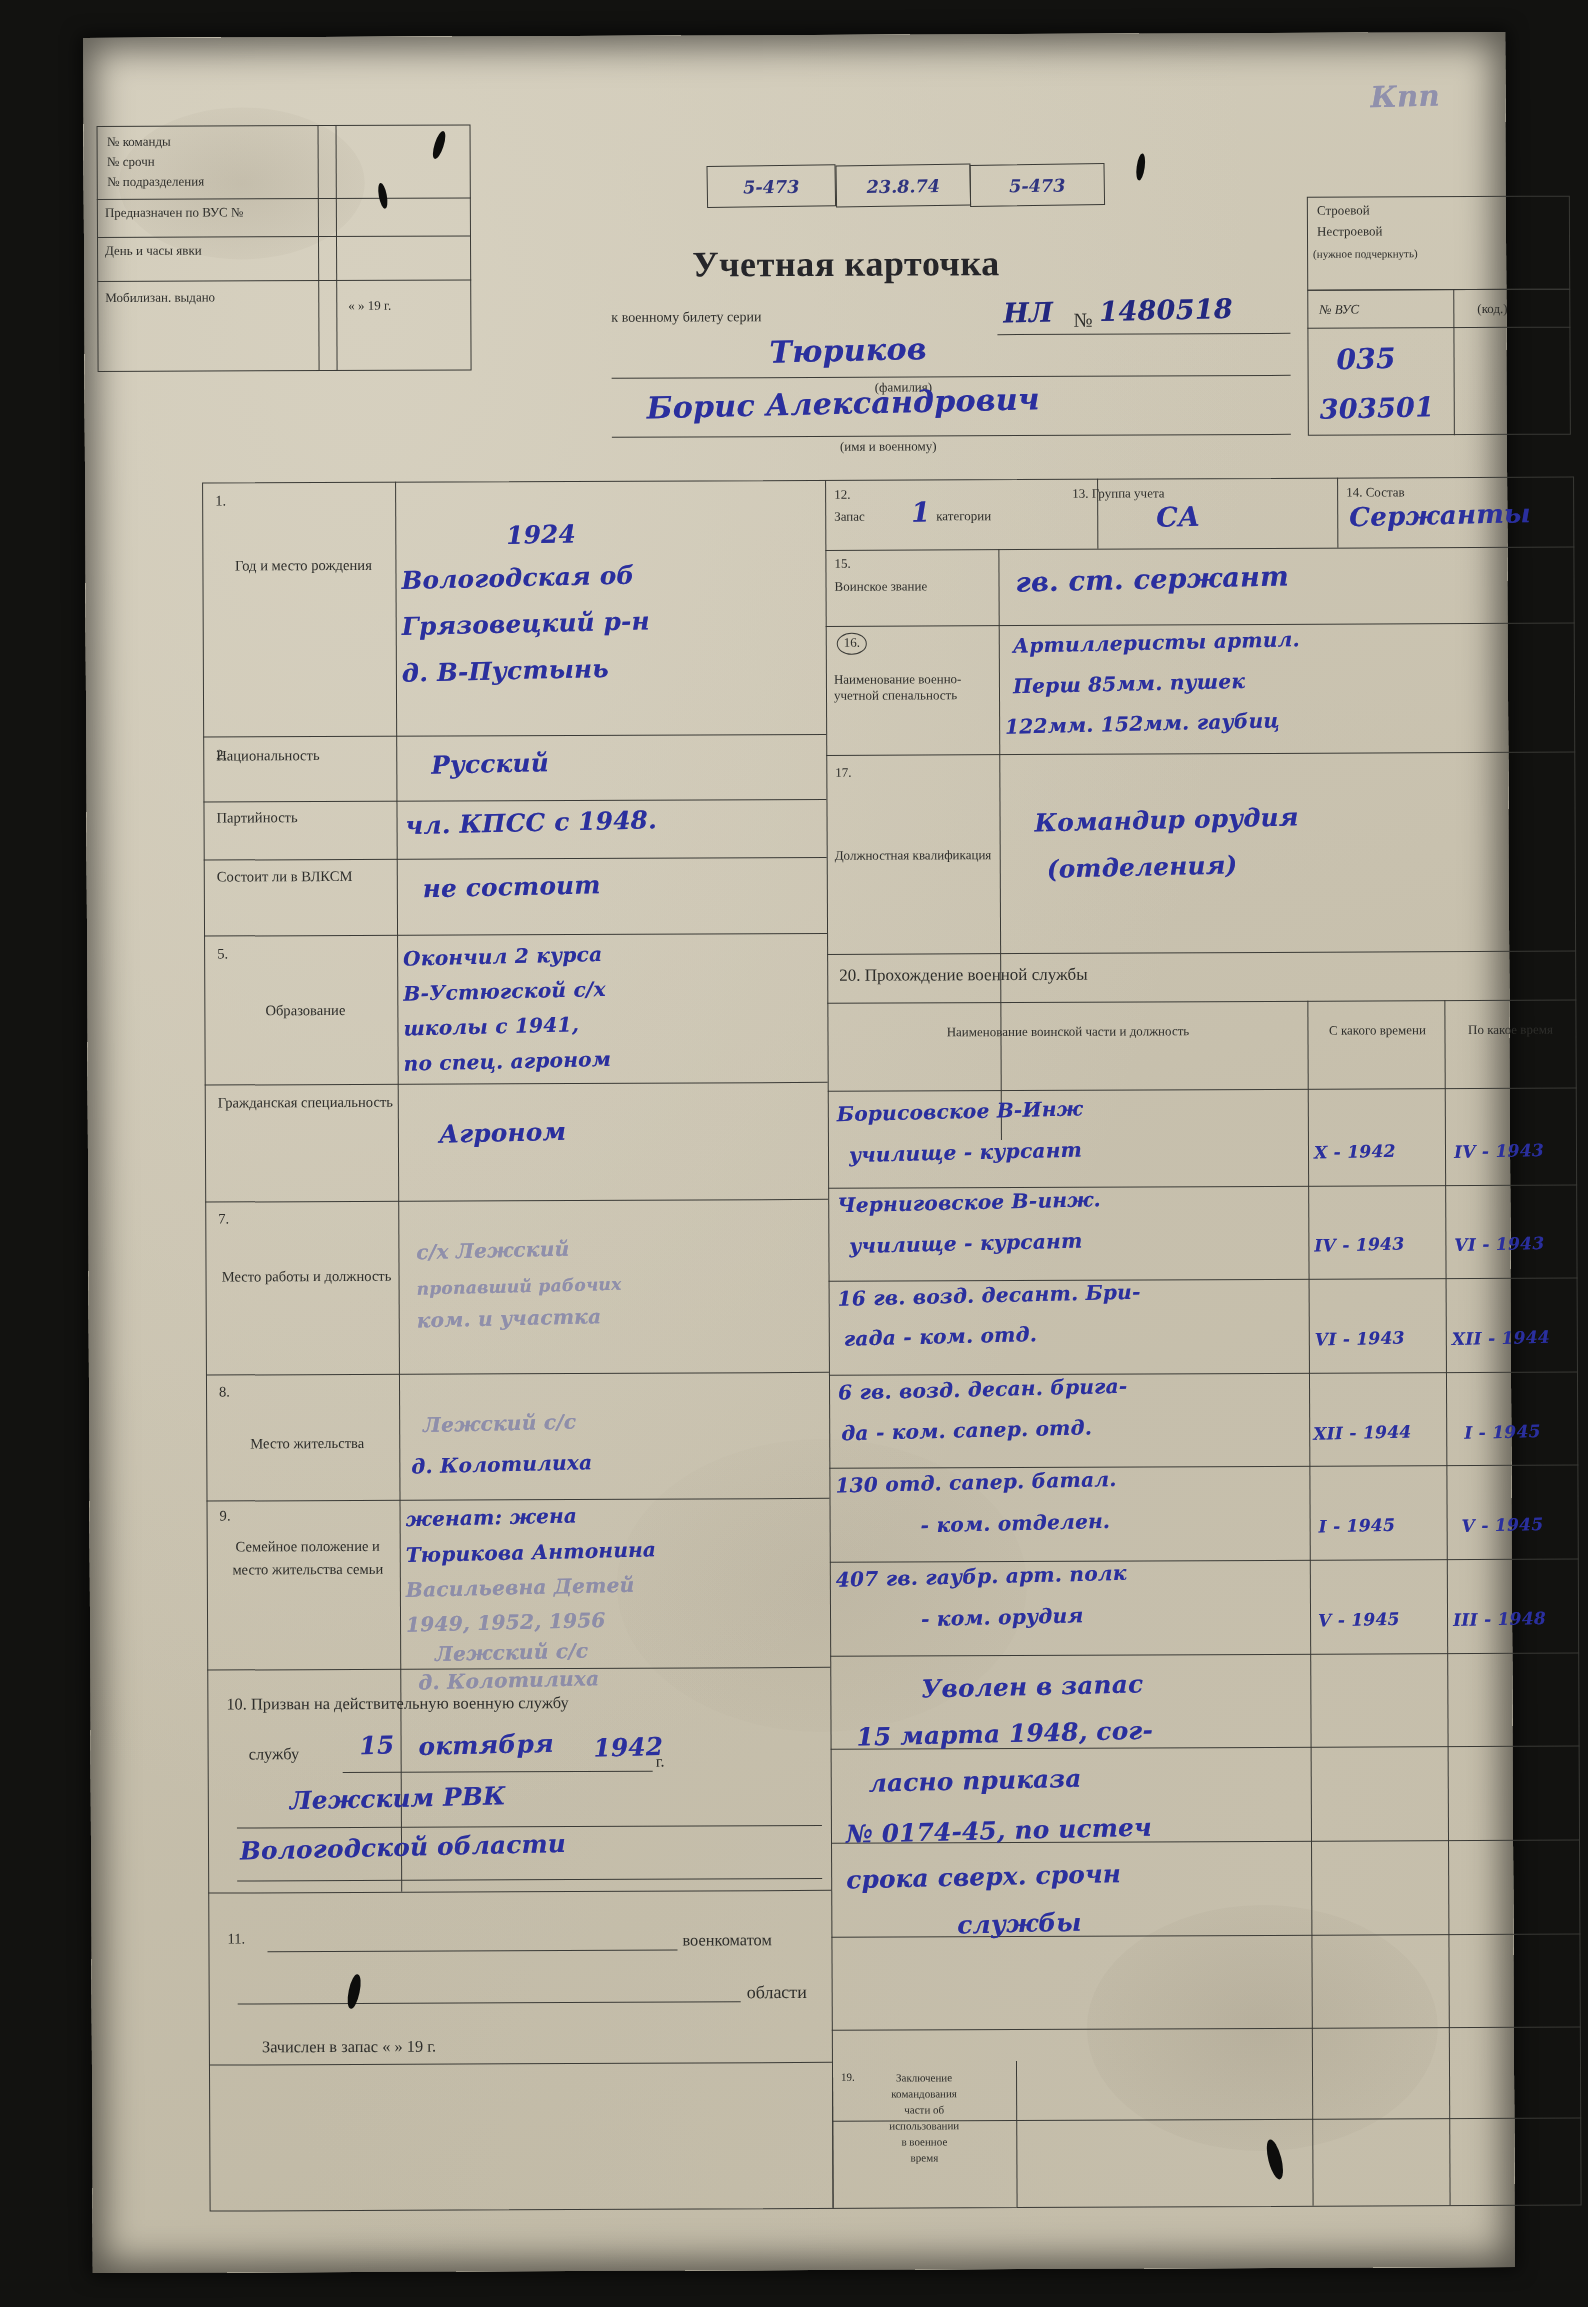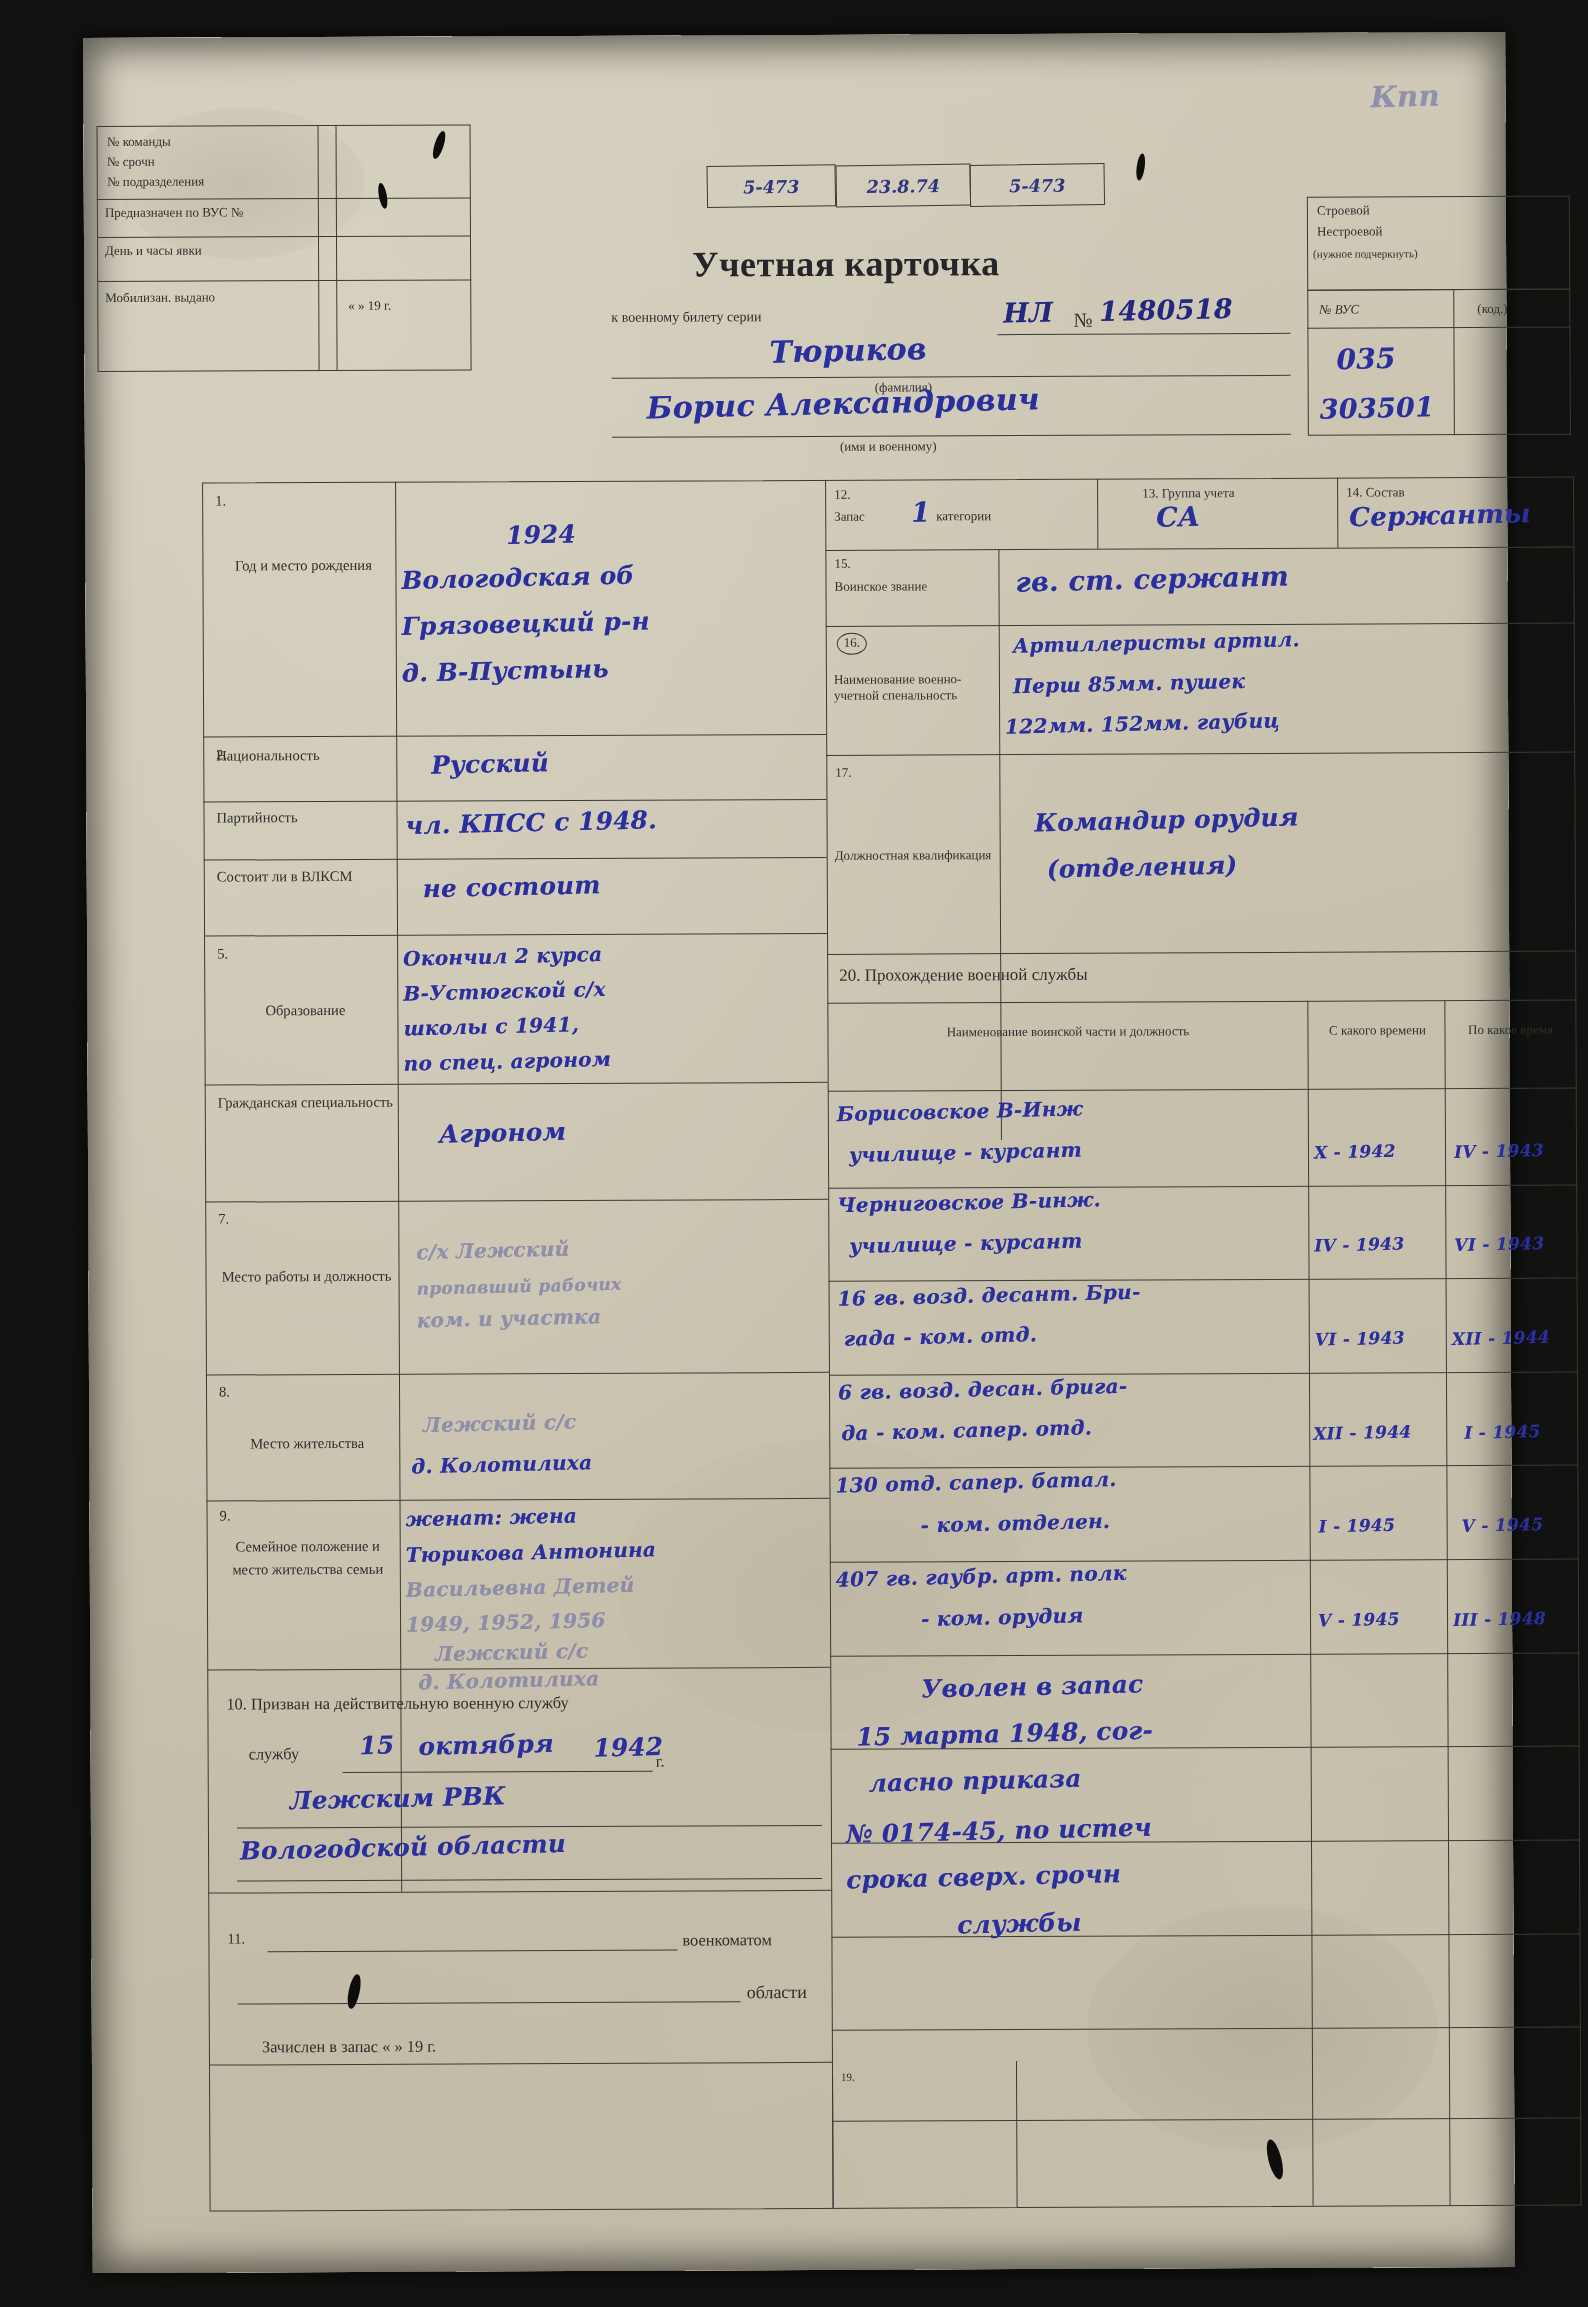--- a/index.html
+++ b/index.html
@@ -278,21 +278,21 @@
 
     <div class="line hl" style="left:740px;top:515px;width:749px;"></div>
     <div class="line vl" style="left:1012px;top:445px;height:70px;"></div>
     <div class="line vl" style="left:1252px;top:445px;height:70px;"></div>
 
     <div class="lbl sm" style="left:749px;top:453px;">12.</div>
     <div class="lbl sm" style="left:749px;top:475px;">Запас</div>
     <div class="hw hand" style="left:826px;top:462px;font-size:27px;">1</div>
     <div class="lbl sm" style="left:851px;top:475px;">категории</div>
 
-    <div class="lbl sm" style="left:1057px;top:453px;"><span>13.</span> <span>Группа учета</span></div>
+    <div class="lbl sm" style="left:987px;top:453px;"><span>13.</span> <span>Группа учета</span></div>
     <div class="hw hand" style="left:1071px;top:468px;font-size:27px;">СА</div>
 
     <div class="lbl sm" style="left:1261px;top:453px;"><span>14.</span> <span>Состав</span></div>
     <div class="hw hand" style="left:1264px;top:468px;font-size:26px;">Сержанты</div>
 
     <div class="line hl" style="left:740px;top:591px;width:749px;"></div>
     <div class="line vl" style="left:913px;top:515px;height:591px;"></div>
     <div class="lbl sm" style="left:749px;top:522px;">15.</div>
     <div class="lbl sm" style="left:749px;top:544px;width:152px;line-height:1.2;">Воинское звание</div>
     <div class="hw hand" style="left:930px;top:530px;font-size:27px;">гв. ст. сержант</div>
@@ -366,20 +366,28 @@
     <div class="hw hand" style="left:831px;top:1638px;">Уволен в запас</div>
     <div class="hw hand" style="left:766px;top:1685px;">15 марта 1948, сог-</div>
     <div class="hw hand" style="left:778px;top:1732px;">ласно приказа</div>
     <div class="hw hand" style="left:755px;top:1782px;">№ 0174-45, по истеч</div>
     <div class="hw hand" style="left:755px;top:1828px;">срока сверх. срочн</div>
     <div class="hw hand" style="left:866px;top:1875px;">службы</div>
 
     <div class="line vl" style="left:740px;top:2027px;height:146px;"></div>
     <div class="line vl" style="left:924px;top:2027px;height:146px;"></div>
     <div class="lbl xs" style="left:749px;top:2036px;">19.</div>
+    <div class="lbl c xs" style="left:744px;top:2036px;width:176px;line-height:1.45;">
+      <span>Заключение</span><br>
+      <span>командования</span><br>
+      <span>части об</span><br>
+      <span>использовании</span><br>
+      <span>в военное</span><br>
+      <span>время</span>
+    </div>
 
     <div class="tear" style="left:351px;top:94px;width:9.4px;height:29px;transform:rotate(18deg);"></div>
     <div class="tear" style="left:295px;top:146px;width:8.2px;height:26px;transform:rotate(-10deg);"></div>
     <div class="tear" style="left:257px;top:1937px;width:10.5px;height:35px;transform:rotate(12deg);"></div>
     <div class="tear" style="left:1176px;top:2106px;width:13px;height:41px;transform:rotate(-14deg);"></div>
     <div class="tear" style="left:1053px;top:120px;width:8.2px;height:27px;transform:rotate(8deg);"></div>
   </div>
 </div>
 
 

